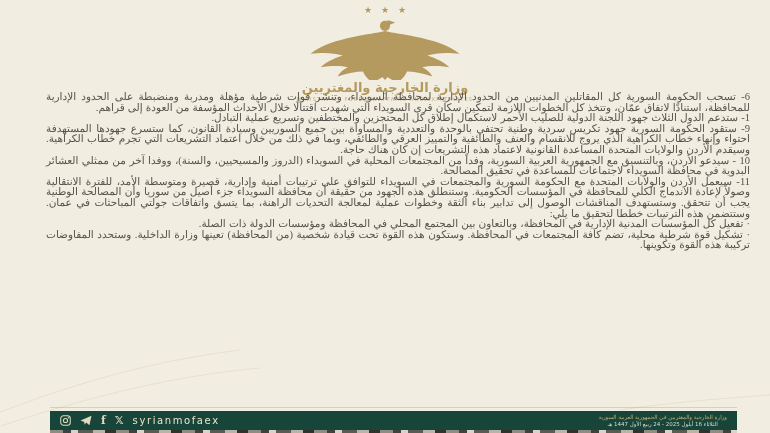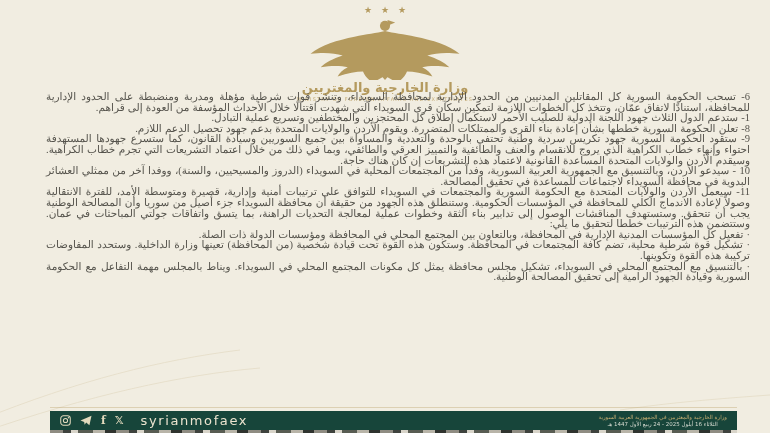--- a/index.html
+++ b/index.html
@@ -45,21 +45,21 @@
     padding:0 10px;box-sizing:border-box;gap:9px;
   }
   .social{display:flex;align-items:center;gap:9px;}
   .social svg{display:block;}
   .fb-glyph,.x-glyph{
     color:#e3dabd;font-size:11px;font-weight:bold;line-height:11px;
     font-family:"DejaVu Serif", serif;
   }
   .x-glyph{font-family:"DejaVu Sans", sans-serif;}
   .handle{
-    color:#ece4cf;font-size:13px;letter-spacing:1.6px;margin-left:8px;
+    color:#ece4cf;font-size:10px;letter-spacing:1.6px;
   }
   .bar-right{
     margin-left:auto;text-align:center;direction:rtl;line-height:7px;
   }
   .bar-right .l1{color:#c6ad72;font-size:5.5px;}
   .bar-right .l2{color:#d8dcd2;font-size:5.5px;}
   
   .photo-strip{
     position:absolute;left:50px;top:430px;width:687px;height:3px;
     background:repeating-linear-gradient(90deg,
@@ -88,27 +88,25 @@
       <path d="M93,70 L100,78 L107,70 Z"></path>
     </g>
   </svg>
   <div class="calligraphy">وزارة الخارجية والمغتربين</div>
   <div class="emblem-en">MINISTRY OF FOREIGN AFFAIRS AND EXPATRIATES</div>
 </div>
 
 <div class="doc-text">
   <p>6-  تسحب الحكومة السورية كل المقاتلين المدنيين من الحدود الإدارية لمحافظة السويداء، وتنشر قوات شرطية مؤهلة ومدربة ومنضبطة على الحدود الإدارية للمحافظة، استنادًا لاتفاق عمّان، وتتخذ كل الخطوات اللازمة لتمكين سكان قرى السويداء التي شهدت اقتتالًا خلال الأحداث المؤسفة من العودة إلى قراهم.</p>
   <p>1-  ستدعم الدول الثلاث جهود اللجنة الدولية للصليب الأحمر لاستكمال إطلاق كل المحتجزين والمختطفين وتسريع عملية التبادل.</p>
-  <p>8-  تعلن الحكومة السورية خططها بشأن إعادة بناء القرى والممتلكات المتضررة. ويقوم الأردن والولايات المتحدة بدعم جهود تحصيل الدعم اللازم.</p>
   <p>9-  ستقود الحكومة السورية جهود تكريس سردية وطنية تحتفي بالوحدة والتعددية والمساواة بين جميع السوريين وسيادة القانون، كما ستسرع جهودها المستهدفة احتواء وإنهاء خطاب الكراهية الذي يروج للانقسام والعنف والطائفية والتمييز العرقي والطائفي، وبما في ذلك من خلال اعتماد التشريعات التي تجرم خطاب الكراهية. وسيقدم الأردن والولايات المتحدة المساعدة القانونية لاعتماد هذه التشريعات إن كان هناك حاجة.</p>
   <p>10 -  سيدعو الأردن، وبالتنسيق مع الجمهورية العربية السورية، وفداً من المجتمعات المحلية في السويداء (الدروز والمسيحيين، والسنة)، ووفدا آخر من ممثلي العشائر البدوية في محافظة السويداء لاجتماعات للمساعدة في تحقيق المصالحة.</p>
   <p>11-  سيعمل الأردن والولايات المتحدة مع الحكومة السورية والمجتمعات في السويداء للتوافق على ترتيبات أمنية وإدارية، قصيرة ومتوسطة الأمد، للفترة الانتقالية وصولاً لإعادة الاندماج الكلي للمحافظة في المؤسسات الحكومية. وستنطلق هذه الجهود من حقيقة أن محافظة السويداء جزء أصيل من سوريا وأن المصالحة الوطنية يجب أن تتحقق. وستستهدف المناقشات الوصول إلى تدابير بناء الثقة وخطوات عملية لمعالجة التحديات الراهنة، بما يتسق واتفاقات جولتي المباحثات في عمان. وستتضمن هذه الترتيبات خططا لتحقيق ما يلي:</p>
   <p>·  تفعيل كل المؤسسات المدنية الإدارية في المحافظة، وبالتعاون بين المجتمع المحلي في المحافظة ومؤسسات الدولة ذات الصلة.</p>
   <p>·  تشكيل قوة شرطية محلية، تضم كافة المجتمعات في المحافظة. وستكون هذه القوة تحت قيادة شخصية (من المحافظة) تعينها وزارة الداخلية. وستحدد المفاوضات تركيبة هذه القوة وتكوينها.</p>
-  <p>·  بالتنسيق مع المجتمع المحلي في السويداء، تشكيل مجلس محافظة يمثل كل مكونات المجتمع المحلي في السويداء. ويناط بالمجلس مهمة التفاعل مع الحكومة السورية وقيادة الجهود الرامية إلى تحقيق المصالحة الوطنية.</p>
 </div>
 
 <div class="footer-rule"></div>
 
 <div class="footer-bar">
   <div class="social">
     <span>
       <svg width="11" height="11" viewBox="0 0 12 12">
         <rect x="0.8" y="0.8" width="10.4" height="10.4" rx="3" fill="none" stroke="#e3dabd" stroke-width="1.1"></rect>
         <circle cx="6" cy="6" r="2.3" fill="none" stroke="#e3dabd" stroke-width="1.1"></circle>

